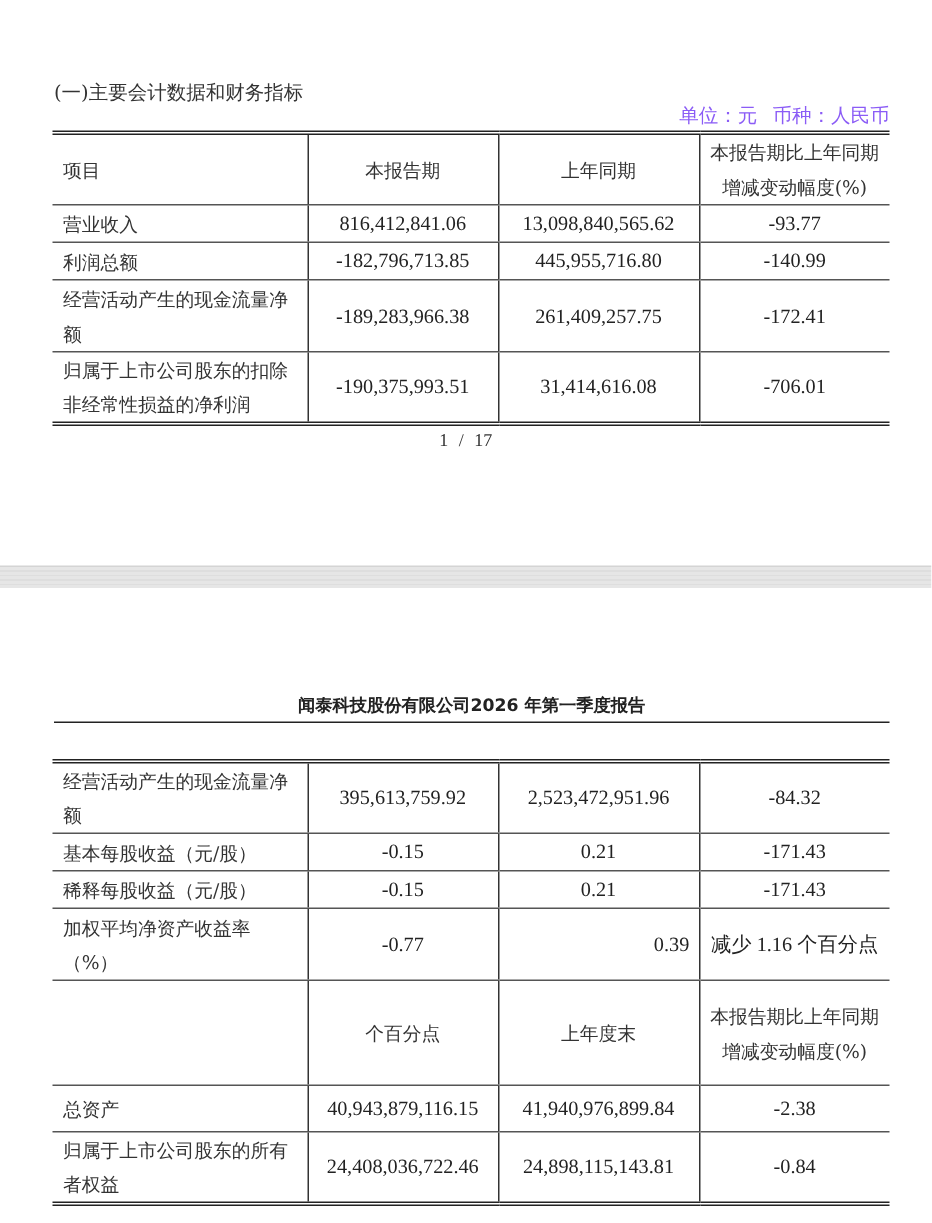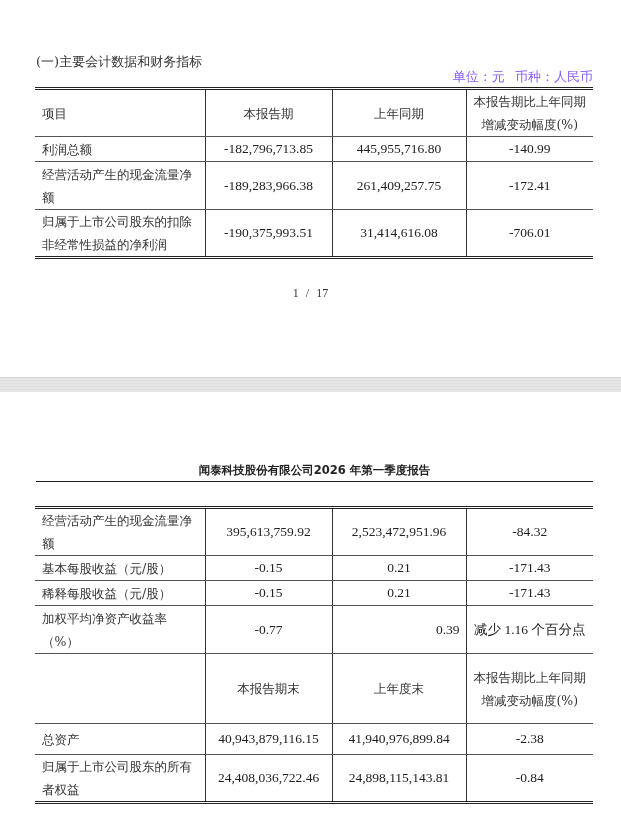--- a/index.html
+++ b/index.html
@@ -81,20 +81,26 @@
         <col style="width:127px">
       </colgroup>
     <tbody>
         <tr class="top" style="height:48px">
       <td>项目</td>
       <td class="hdr">本报告期</td>
       <td class="hdr">上年同期</td>
       <td class="hdr">本报告期比上年同期增减变动幅度(%)</td>
     </tr>
     <tr style="height:25px">
+      <td>营业收入</td>
+      <td class="num">816,412,841.06</td>
+      <td class="num">13,098,840,565.62</td>
+      <td class="num">-93.77</td>
+    </tr>
+    <tr style="height:25px">
       <td>利润总额</td>
       <td class="num">-182,796,713.85</td>
       <td class="num">445,955,716.80</td>
       <td class="num">-140.99</td>
     </tr>
     <tr style="height:48px">
       <td>经营活动产生的现金流量净额</td>
       <td class="num">-189,283,966.38</td>
       <td class="num">261,409,257.75</td>
       <td class="num">-172.41</td>
@@ -143,21 +149,21 @@
       <td class="num">-171.43</td>
     </tr>
     <tr style="height:48px">
       <td>加权平均净资产收益率（%）</td>
       <td class="num">-0.77</td>
       <td class="right">0.39</td>
       <td class="num">减少 1.16 个百分点</td>
     </tr>
     <tr style="height:70px">
       <td></td>
-      <td class="hdr">本报告期末</td>
+      <td class="hdr">个百分点</td>
       <td class="hdr">上年度末</td>
       <td class="hdr">本报告期比上年同期增减变动幅度(%)</td>
     </tr>
     <tr style="height:31px">
       <td>总资产</td>
       <td class="num">40,943,879,116.15</td>
       <td class="num">41,940,976,899.84</td>
       <td class="num">-2.38</td>
     </tr>
     <tr class="last" style="height:47px">

